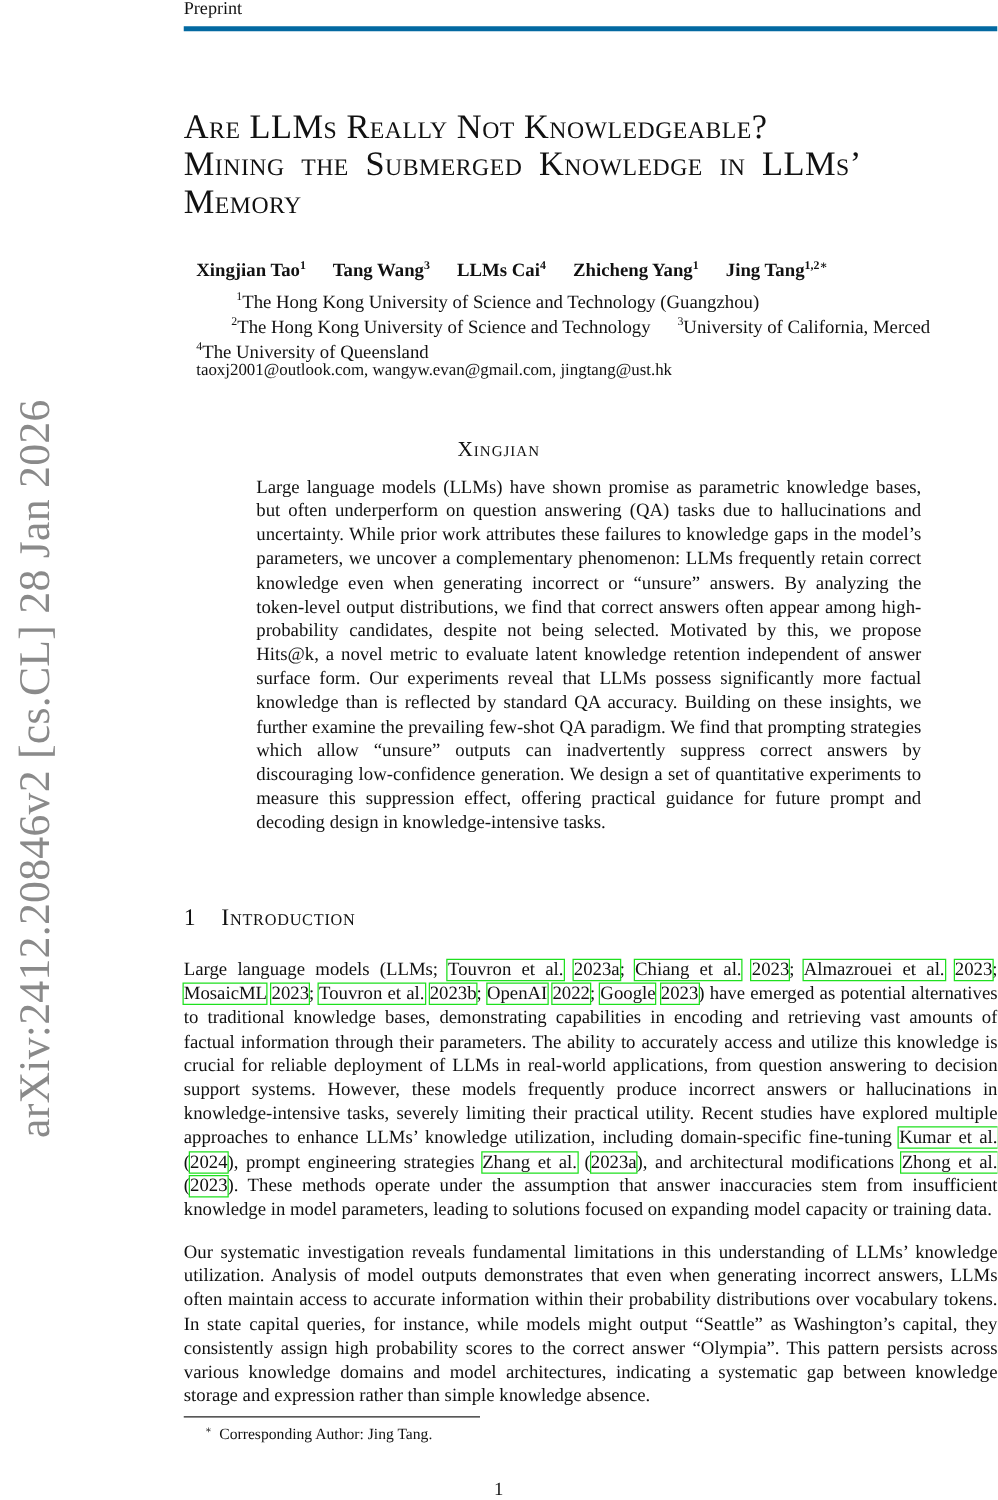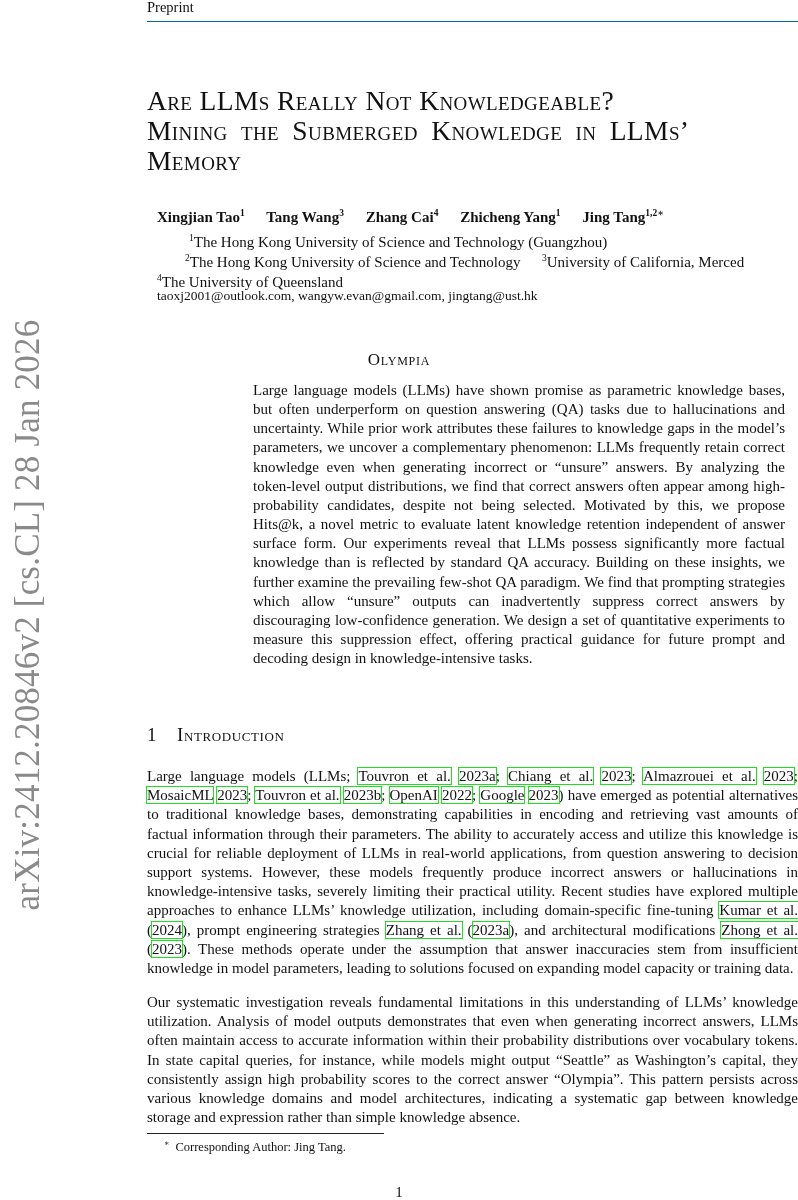--- a/index.html
+++ b/index.html
@@ -1,20 +1,20 @@
 <!DOCTYPE html>
 <html><head>
 <meta charset="utf-8">
 <style>
   html, body { margin:0; padding:0; background:#ffffff; }
   body { width:798px; height:1200px; position:relative; overflow:hidden;
          font-family:"Liberation Serif", "DejaVu Serif", serif; color:#111; }
 
   .header { position:absolute; left:147px; top:0; width:651px; height:21px;
-            border-bottom:1px solid #0369a1; }
+            border-bottom:4px solid #0369a1; }
   .header span { position:absolute; left:0; top:-1px; font-size:14.5px; }
 
   .arxiv { position:absolute; left:3px; top:320px; width:50px; height:590px; }
   .arxiv span { position:absolute; left:50%; top:50%;
      transform: translate(-50%,-50%) rotate(-90deg);
      white-space:nowrap; font-size:35px; color:#8a8a8a; letter-spacing:0.2px; }
 
   .title { position:absolute; left:147px; top:86px; width:660px;
            font-size:27.5px; line-height:30px; font-variant:small-caps;
            letter-spacing:0.4px; white-space:nowrap; }
@@ -30,21 +30,21 @@
   .affil sup { font-size:9.5px; }
   .affil1 { top:228px;margin-left:32px; }
   .affil2 { top:248px;margin-left:28px; }
   .affil3 { top:268px; }
   .emails { position:absolute; left:157px; top:288px; font-size:13.5px;
             font-family:Liberation Serif, serif; white-space:nowrap; }
 
   .abs-heading { position:absolute; left:0; width:798px; top:350px; text-align:center;
                  font-size:17px; font-variant:small-caps; letter-spacing:0.8px; }
   .abstract { position:absolute; left:205px; top:381px; width:532px; font-size:15px;
-              line-height:19.15px; text-align:justify;margin-left:48px; }
+              line-height:19.15px; text-align:justify; }
 
   .sec-heading { position:absolute; left:147px; top:724px; font-size:19px;
                  font-variant:small-caps; letter-spacing:0.6px; white-space:nowrap; }
   .sec-heading .num { display:inline-block; width:30px; }
 
   .para { position:absolute; left:147px; width:651px; font-size:15px;
           line-height:19.2px; text-align:justify; }
   .para1 { top:767px; }
   .para2 { top:993px; }
   .cite { outline:1px solid #1ee01e; outline-offset:0px; }
@@ -69,39 +69,39 @@
 
 <div class="title">
   <div>Are LLMs Really Not Knowledgeable?</div>
   <div class="wide">Mining the Submerged Knowledge in LLMs’</div>
   <div>Memory</div>
 </div>
 
 <div class="authors">
   <span class="a"><span>Xingjian Tao</span><sup>1</sup></span>
   <span class="a"><span>Tang Wang</span><sup>3</sup></span>
-  <span class="a"><span>Zhang Cai</span><sup>4</sup></span>
+  <span class="a"><span>LLMs Cai</span><sup>4</sup></span>
   <span class="a"><span>Zhicheng Yang</span><sup>1</sup></span>
   <span class="a"><span>Jing Tang</span><sup>1,2∗</sup></span>
 </div>
 
 <div class="affil affil1">
   <sup>1</sup><span>The Hong Kong University of Science and Technology (Guangzhou)</span>
 </div>
 <div class="affil affil2">
   <sup>2</sup><span>The Hong Kong University of Science and Technology</span>
   <span style="display:inline-block;width:14px"></span>
   <sup>3</sup><span>University of California, Merced</span>
 </div>
 <div class="affil affil3">
   <sup>4</sup><span>The University of Queensland</span>
 </div>
 <div class="emails">taoxj2001@outlook.com, wangyw.evan@gmail.com, jingtang@ust.hk</div>
 
-<div class="abs-heading">Olympia</div>
+<div class="abs-heading">Xingjian</div>
 <div class="abstract">Large language models (LLMs) have shown promise as parametric knowledge bases, but often underperform on question answering (QA) tasks due to hallucinations and uncertainty. While prior work attributes these failures to knowledge gaps in the model’s parameters, we uncover a complementary phenomenon: LLMs frequently retain correct knowledge even when generating incorrect or “unsure” answers. By analyzing the token-level output distributions, we find that correct answers often appear among high-probability candidates, despite not being selected. Motivated by this, we propose Hits@k, a novel metric to evaluate latent knowledge retention independent of answer surface form. Our experiments reveal that LLMs possess significantly more factual knowledge than is reflected by standard QA accuracy. Building on these insights, we further examine the prevailing few-shot QA paradigm. We find that prompting strategies which allow “unsure” outputs can inadvertently suppress correct answers by discouraging low-confidence generation. We design a set of quantitative experiments to measure this suppression effect, offering practical guidance for future prompt and decoding design in knowledge-intensive tasks.</div>
 
 <div class="sec-heading">
   <span class="num">1</span><span>Introduction</span>
 </div>
 
 <div class="para para1"><span>Large language models (LLMs; </span><span class="cite">Touvron et al.</span> <span class="cite">2023a</span><span>; </span><span class="cite">Chiang et al.</span> <span class="cite">2023</span><span>; </span><span class="cite">Almazrouei et al.</span> <span class="cite">2023</span><span>; </span><span class="cite">MosaicML</span> <span class="cite">2023</span><span>; </span><span class="cite">Touvron et al.</span> <span class="cite">2023b</span><span>; </span><span class="cite">OpenAI</span> <span class="cite">2022</span><span>; </span><span class="cite">Google</span> <span class="cite">2023</span><span>) have emerged as potential alternatives to traditional knowledge bases, demonstrating capabilities in encoding and retrieving vast amounts of factual information through their parameters. The ability to accurately access and utilize this knowledge is crucial for reliable deployment of LLMs in real-world applications, from question answering to decision support systems. However, these models frequently produce incorrect answers or hallucinations in knowledge-intensive tasks, severely limiting their practical utility. Recent studies have explored multiple approaches to enhance LLMs’ knowledge utilization, including domain-specific fine-tuning </span><span class="cite">Kumar et al.</span> (<span class="cite">2024</span><span>), prompt engineering strategies </span><span class="cite">Zhang et al.</span> (<span class="cite">2023a</span><span>), and architectural modifications </span><span class="cite">Zhong et al.</span> (<span class="cite">2023</span><span>). These methods operate under the assumption that answer inaccuracies stem from insufficient knowledge in model parameters, leading to solutions focused on expanding model capacity or training data.</span></div>
 
 <div class="para para2">Our systematic investigation reveals fundamental limitations in this understanding of LLMs’ knowledge utilization. Analysis of model outputs demonstrates that even when generating incorrect answers, LLMs often maintain access to accurate information within their probability distributions over vocabulary tokens. In state capital queries, for instance, while models might output “Seattle” as Washington’s capital, they consistently assign high probability scores to the correct answer “Olympia”. This pattern persists across various knowledge domains and model architectures, indicating a systematic gap between knowledge storage and expression rather than simple knowledge absence.</div>
 

